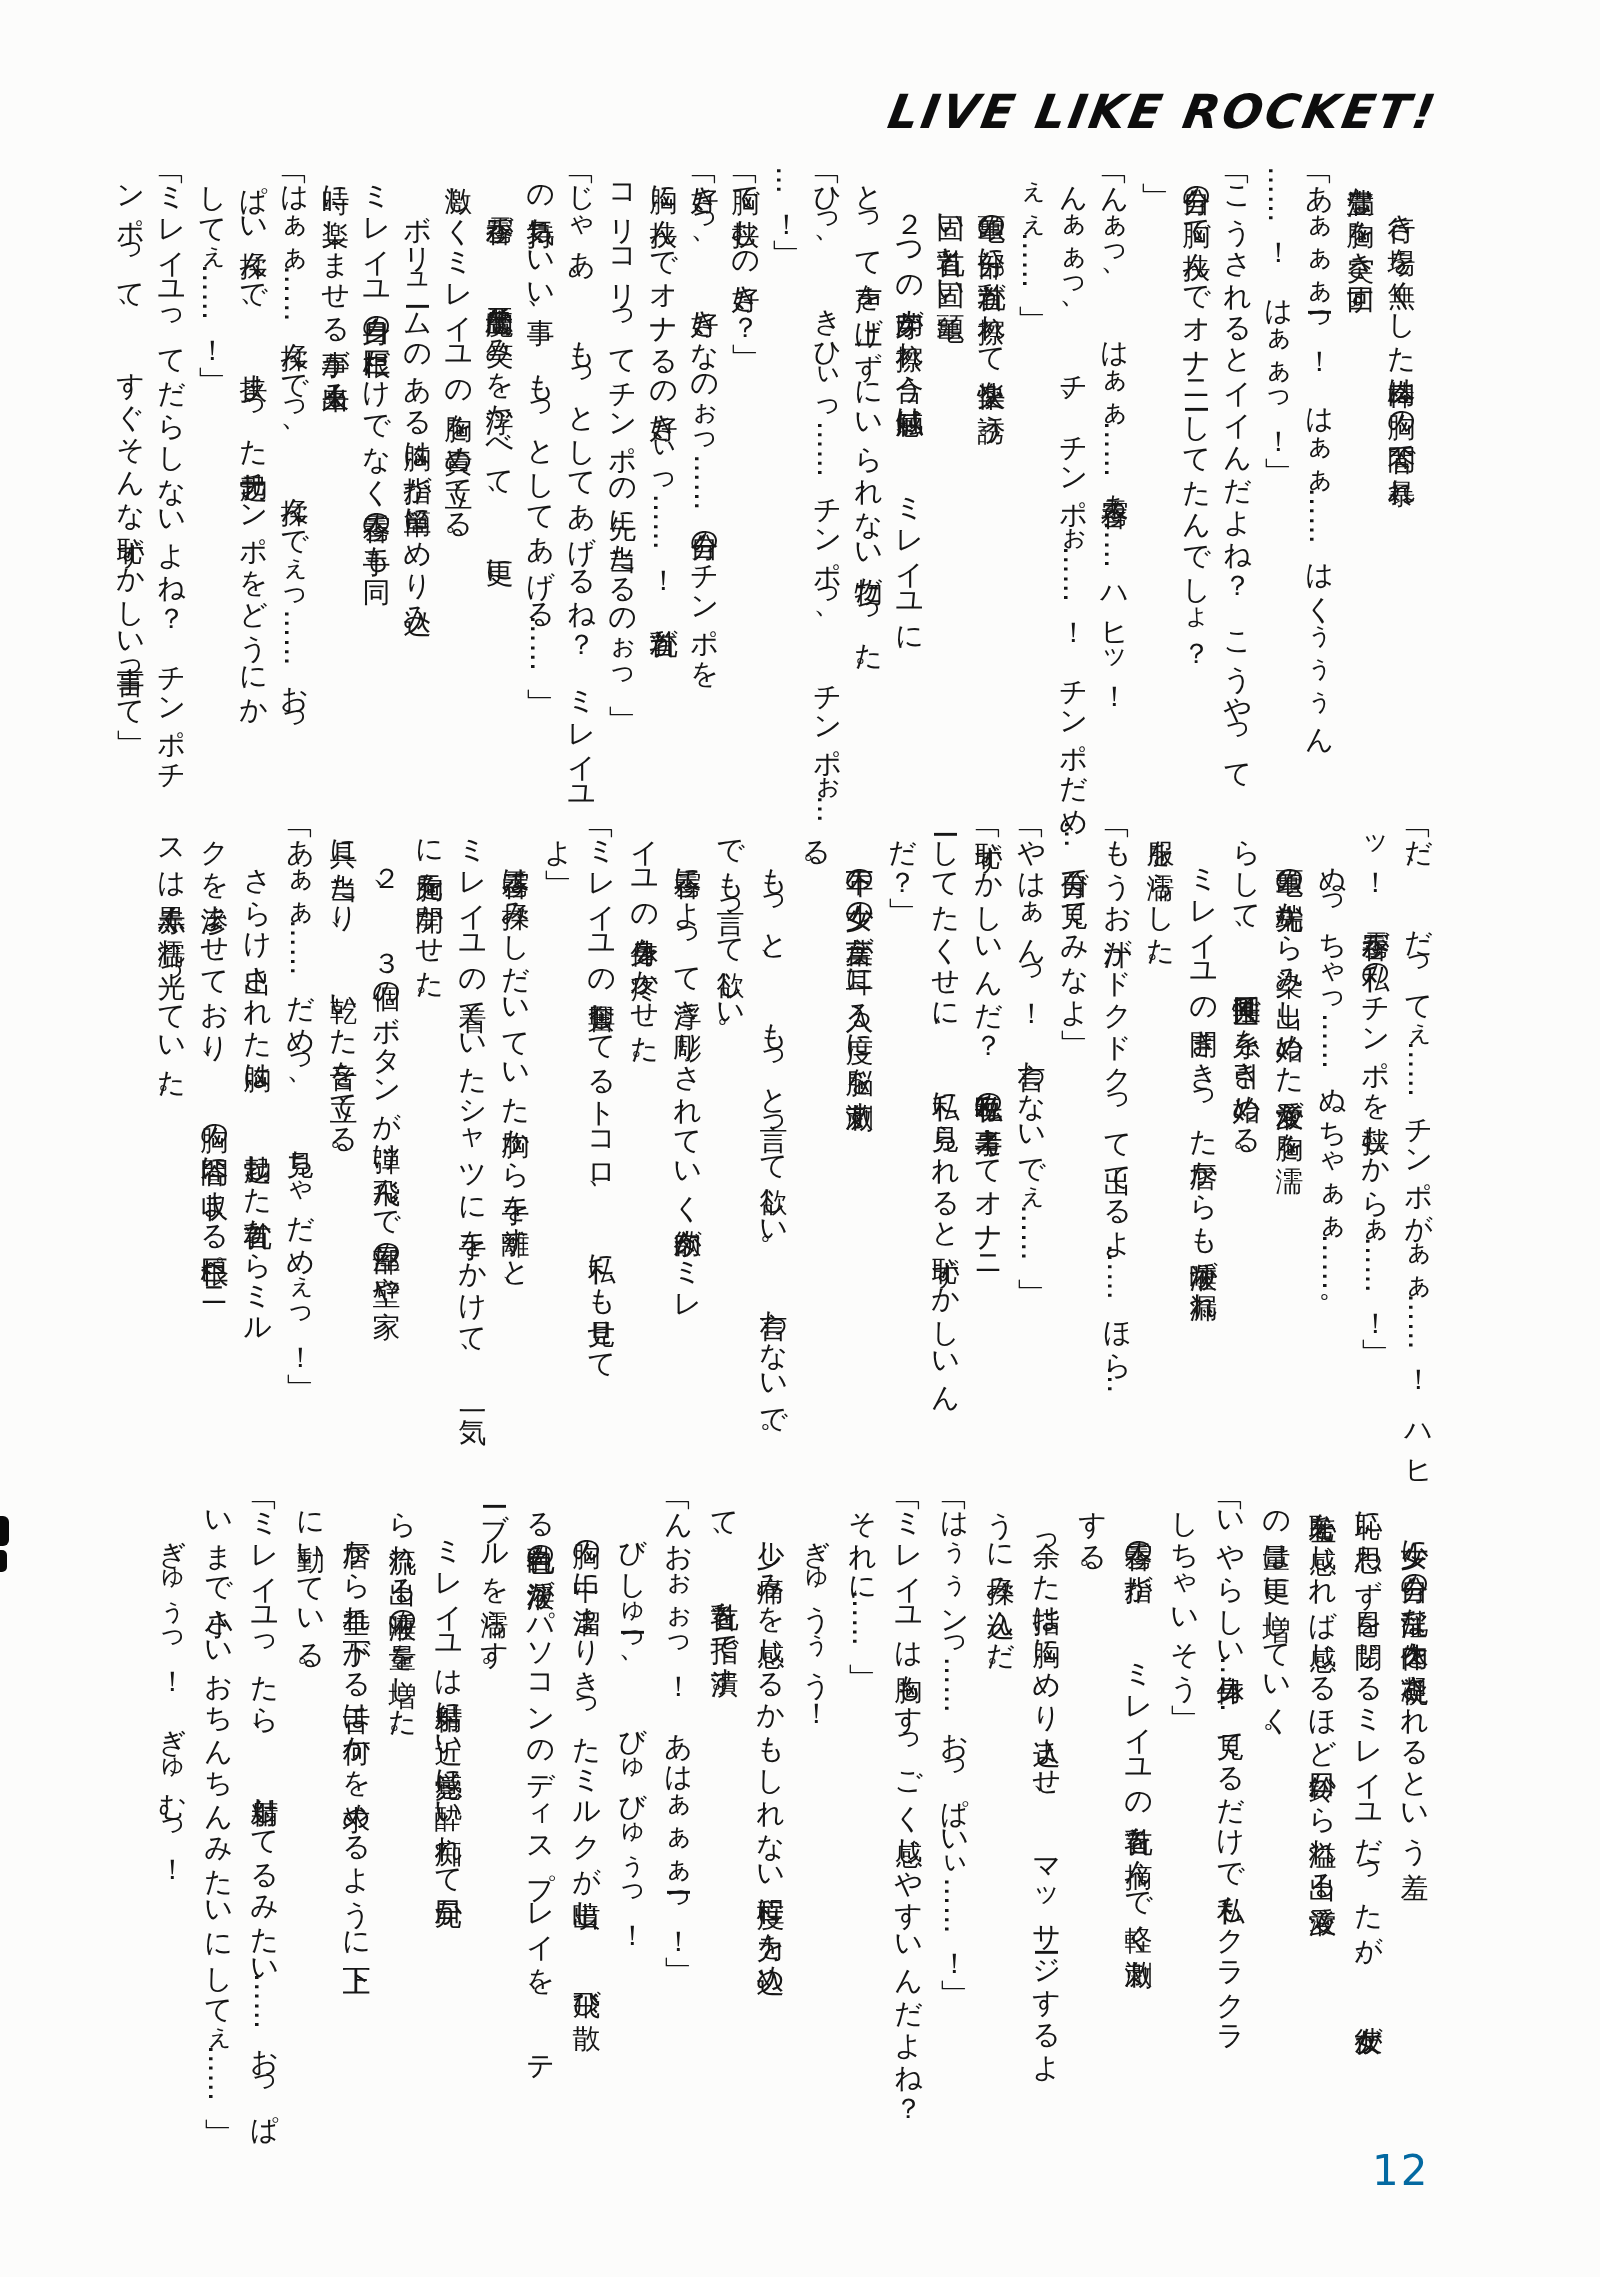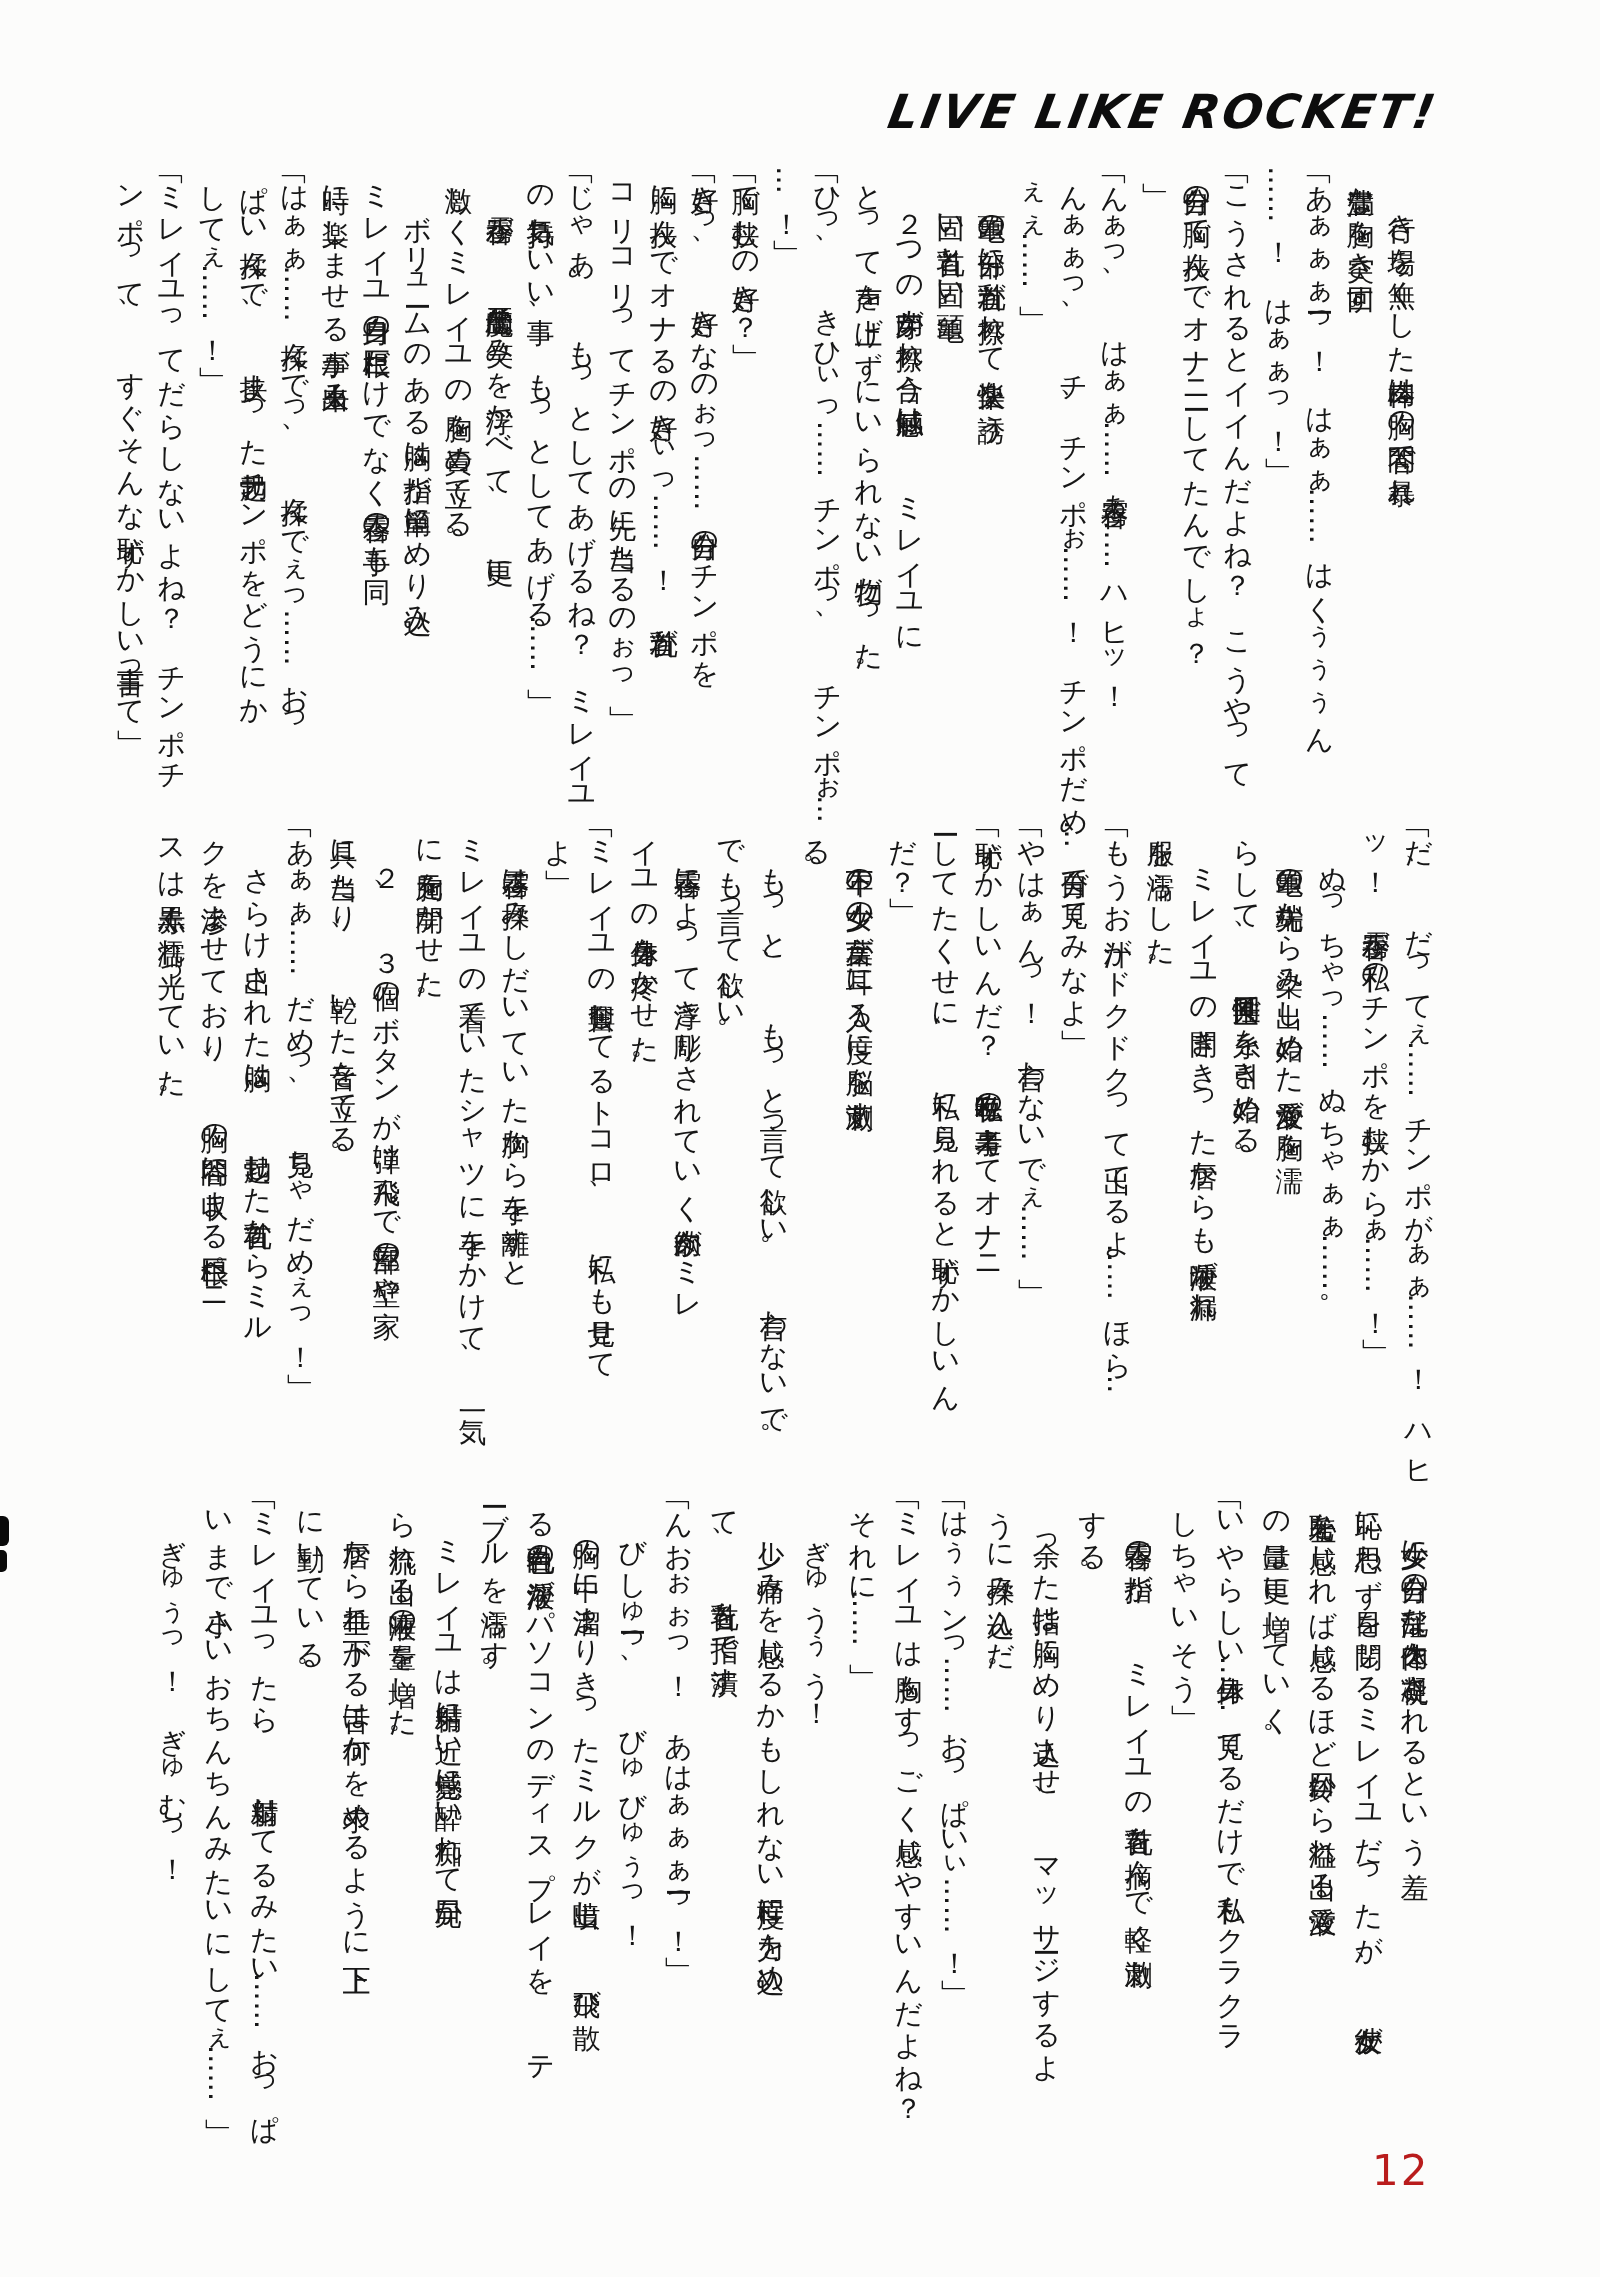--- a/index.html
+++ b/index.html
@@ -42,21 +42,21 @@
   .b1 .col{line-height:41px;}
   .b2{top:820px;right:160px;height:630px;}
   .b2 .col{line-height:43px;}
   .b3{top:1492px;right:163px;height:656px;}
   .b3 .col{line-height:46px;}
   .pagenum{
     position:absolute;
     left:1372px;top:2146px;
     font-size:42px;
     letter-spacing:2px;
-    color:#b91c1c;
+    color:#0369a1;
   }
   .artifact{
     position:absolute;
     background:#0a0a0a;
   }
   .a1{left:0;top:1516px;width:9px;height:30px;border-radius:0 6px 6px 0;}
   .a2{left:0;top:1550px;width:7px;height:22px;border-radius:0 5px 5px 0;}
 </style>
 </head>
 <body>

